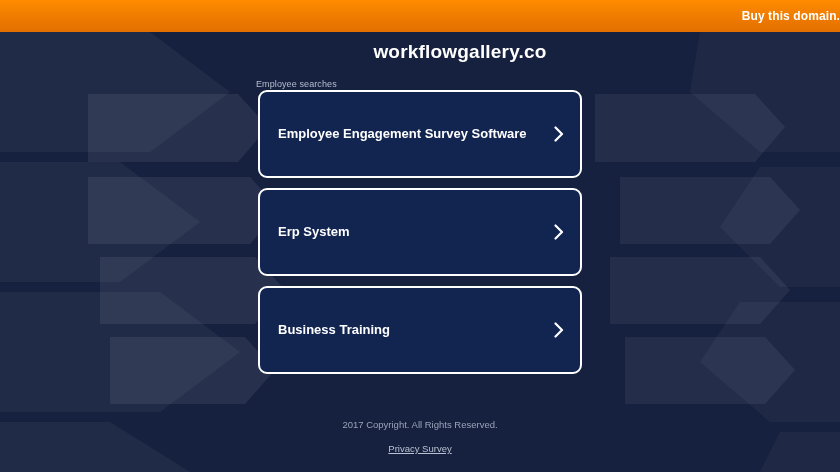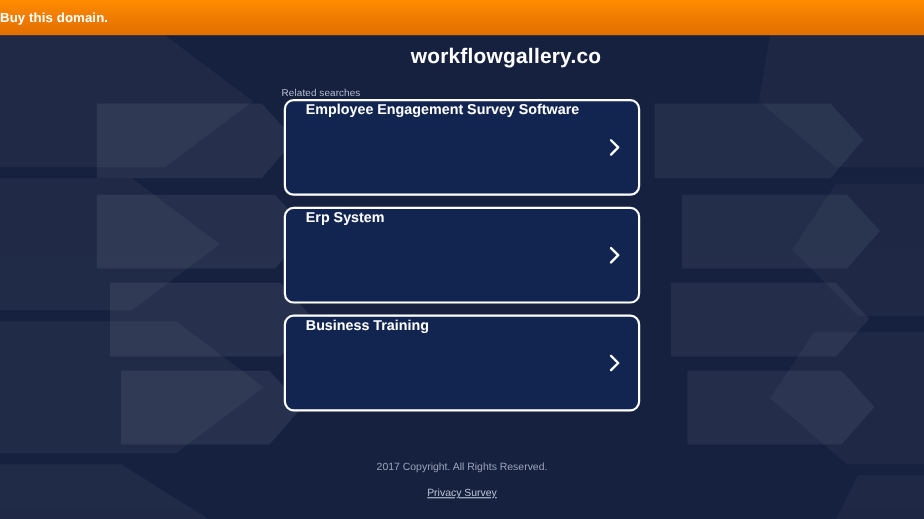--- a/index.html
+++ b/index.html
@@ -25,21 +25,21 @@
   
   .banner {
     position: absolute;
     top: 0;
     left: 0;
     width: 840px;
     height: 32px;
     background: linear-gradient(180deg, #ff8c00 0%, #f07c00 50%, #e36f00 100%);
     display: flex;
     align-items: center;
-    justify-content: flex-start;
+    justify-content: flex-end;
     z-index: 40;
     cursor: pointer;
   }
   .banner-text {
     color: #ffffff;
     font-size: 12px;
     font-weight: bold;
     letter-spacing: 0.1px;
   }
 
@@ -93,20 +93,21 @@
   .card {
     position: relative;
     box-sizing: border-box;
     width: 324px;
     height: 88px;
     margin-bottom: 10px;
     border: 2px solid #ffffff;
     border-radius: 9px;
     background: #122551;
     display: flex;
+    align-items: center;
     cursor: pointer;
   }
   .card-label {
     color: #ffffff;
     font-size: 13px;
     font-weight: bold;
     padding-left: 18px;
     line-height: 1.2;
   }
   .chevron {
@@ -175,21 +176,21 @@
         <polygon points="740,270 840,270 840,390 770,390 700,330"></polygon>
         <polygon points="780,400 840,400 840,440 760,440"></polygon>
       </g>
     </svg>
   </div>
 
   <div class="content">
 
     <div class="domain-title">workflowgallery.co</div>
 
-    <div class="related-label">Related searches</div>
+    <div class="related-label">Employee searches</div>
 
     <div class="cards">
 
       <div class="card">
         <span class="card-label">Employee Engagement Survey Software</span>
         <span class="chevron">
           <svg width="10" height="16" viewBox="0 0 10 16" xmlns="http://www.w3.org/2000/svg">
             <path d="M1.5 1.5 L8 8 L1.5 14.5" fill="none" stroke="#ffffff" stroke-width="2.2" stroke-linecap="round" stroke-linejoin="round"></path>
           </svg>
         </span>

